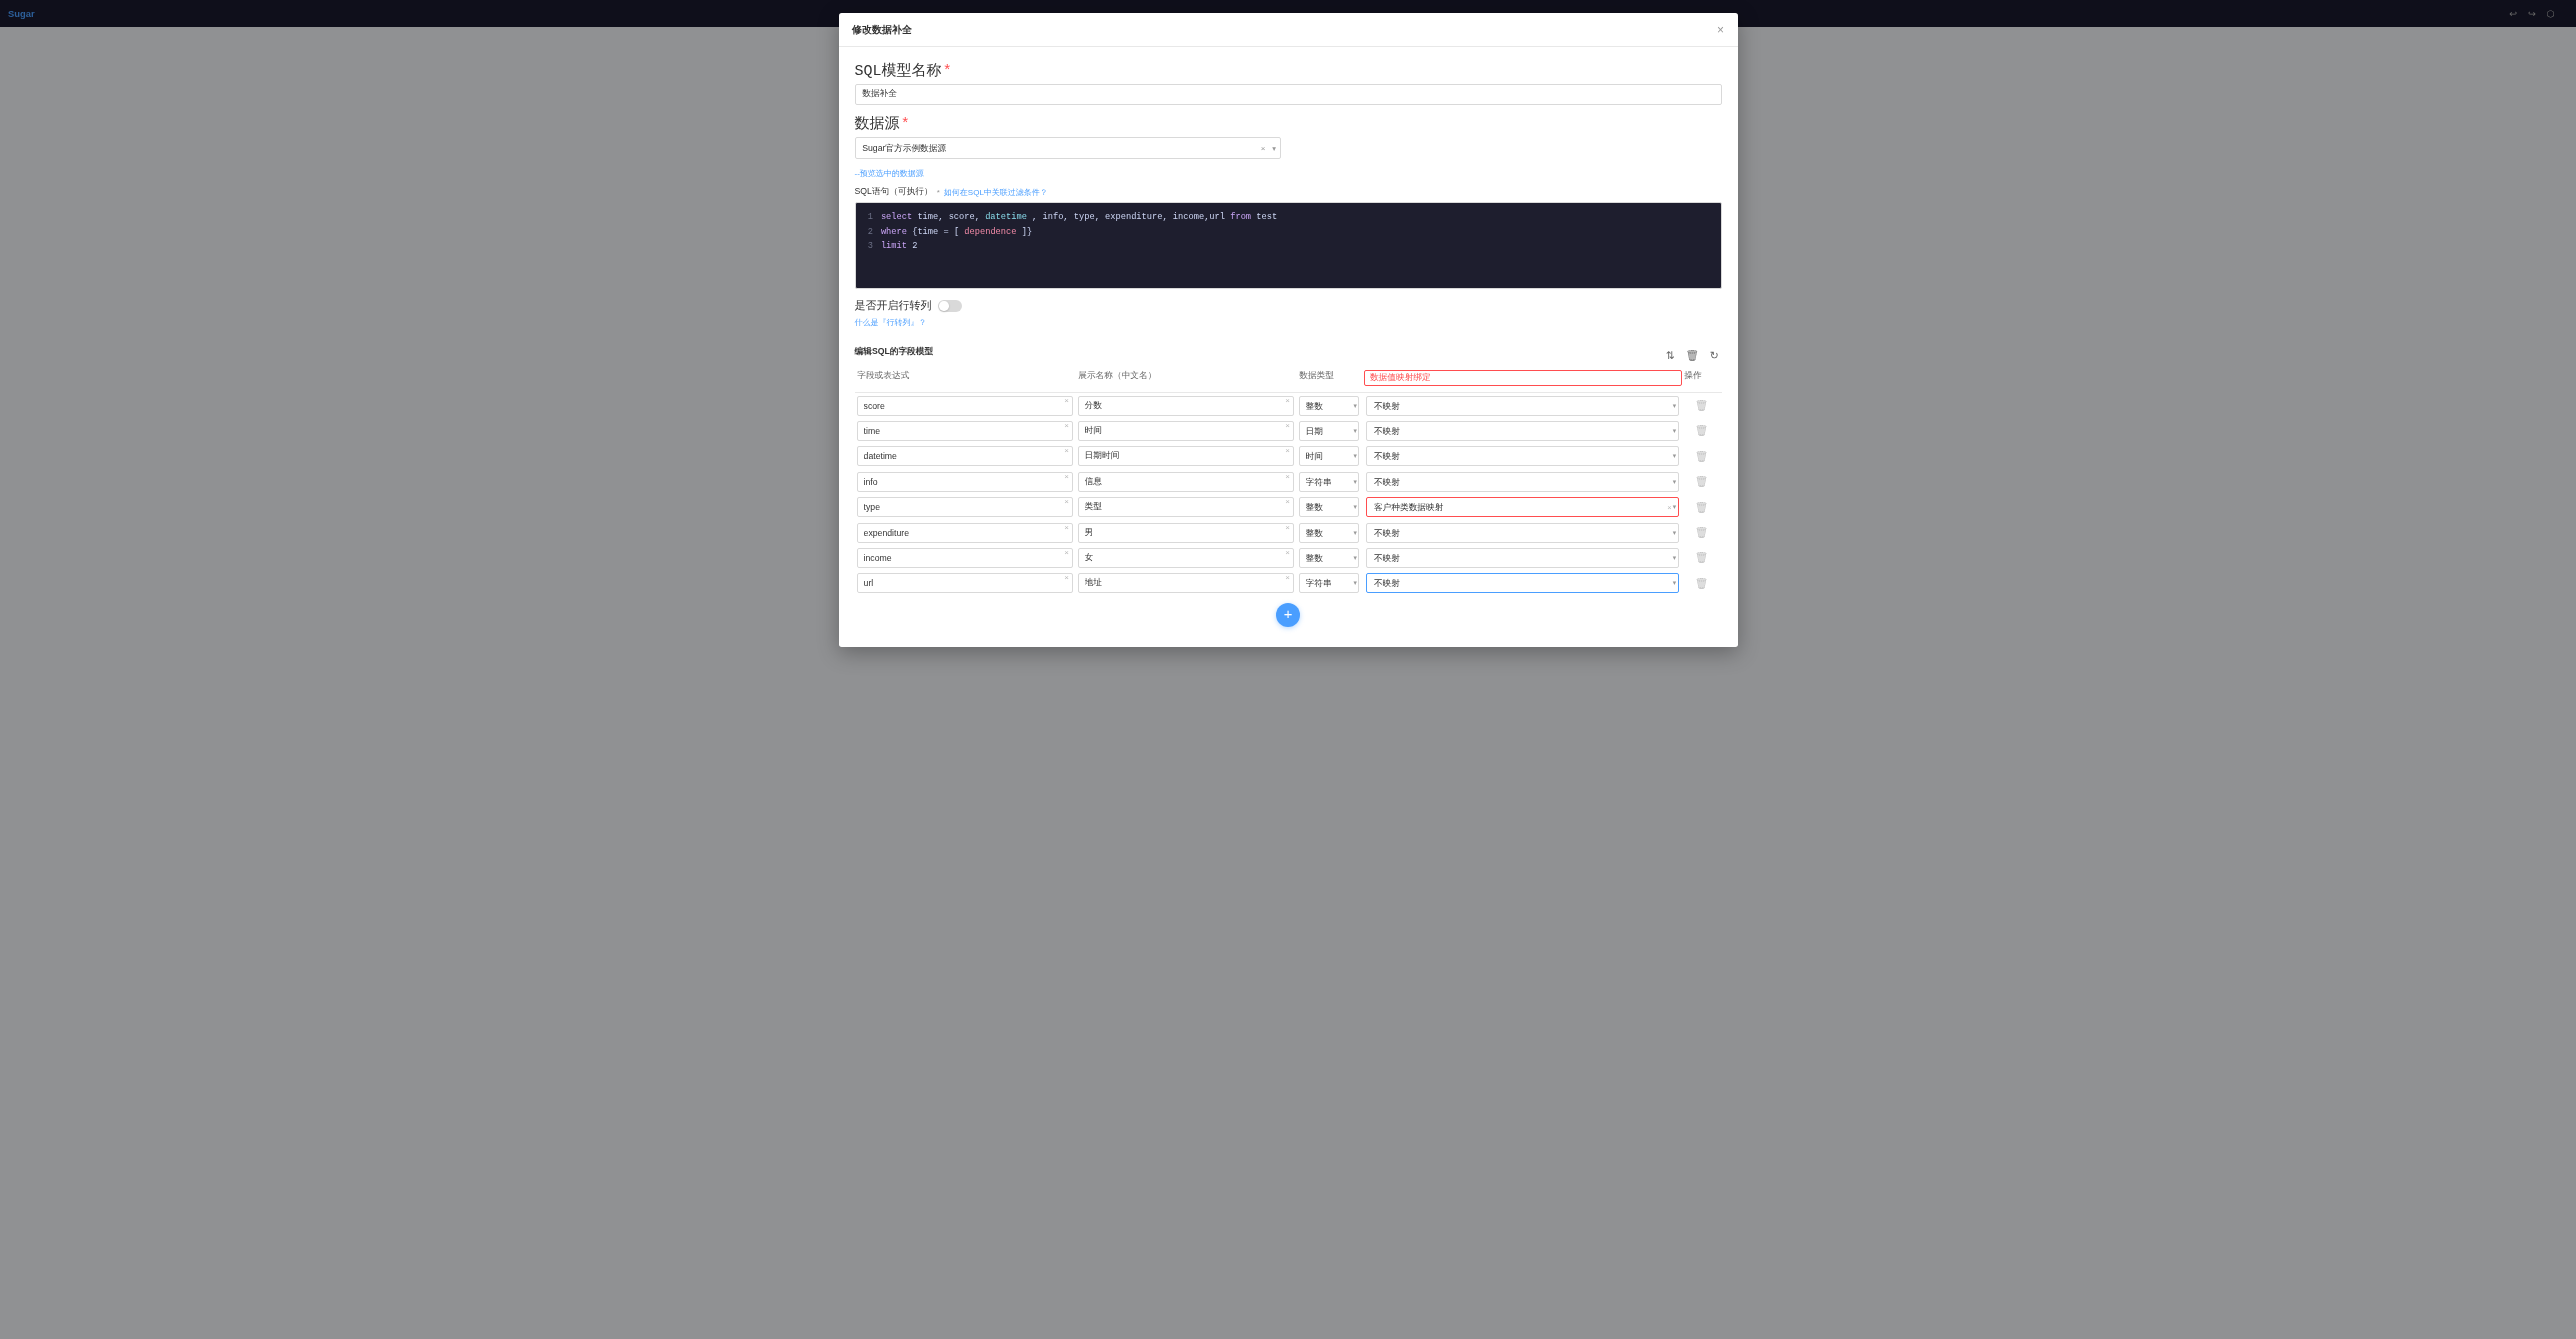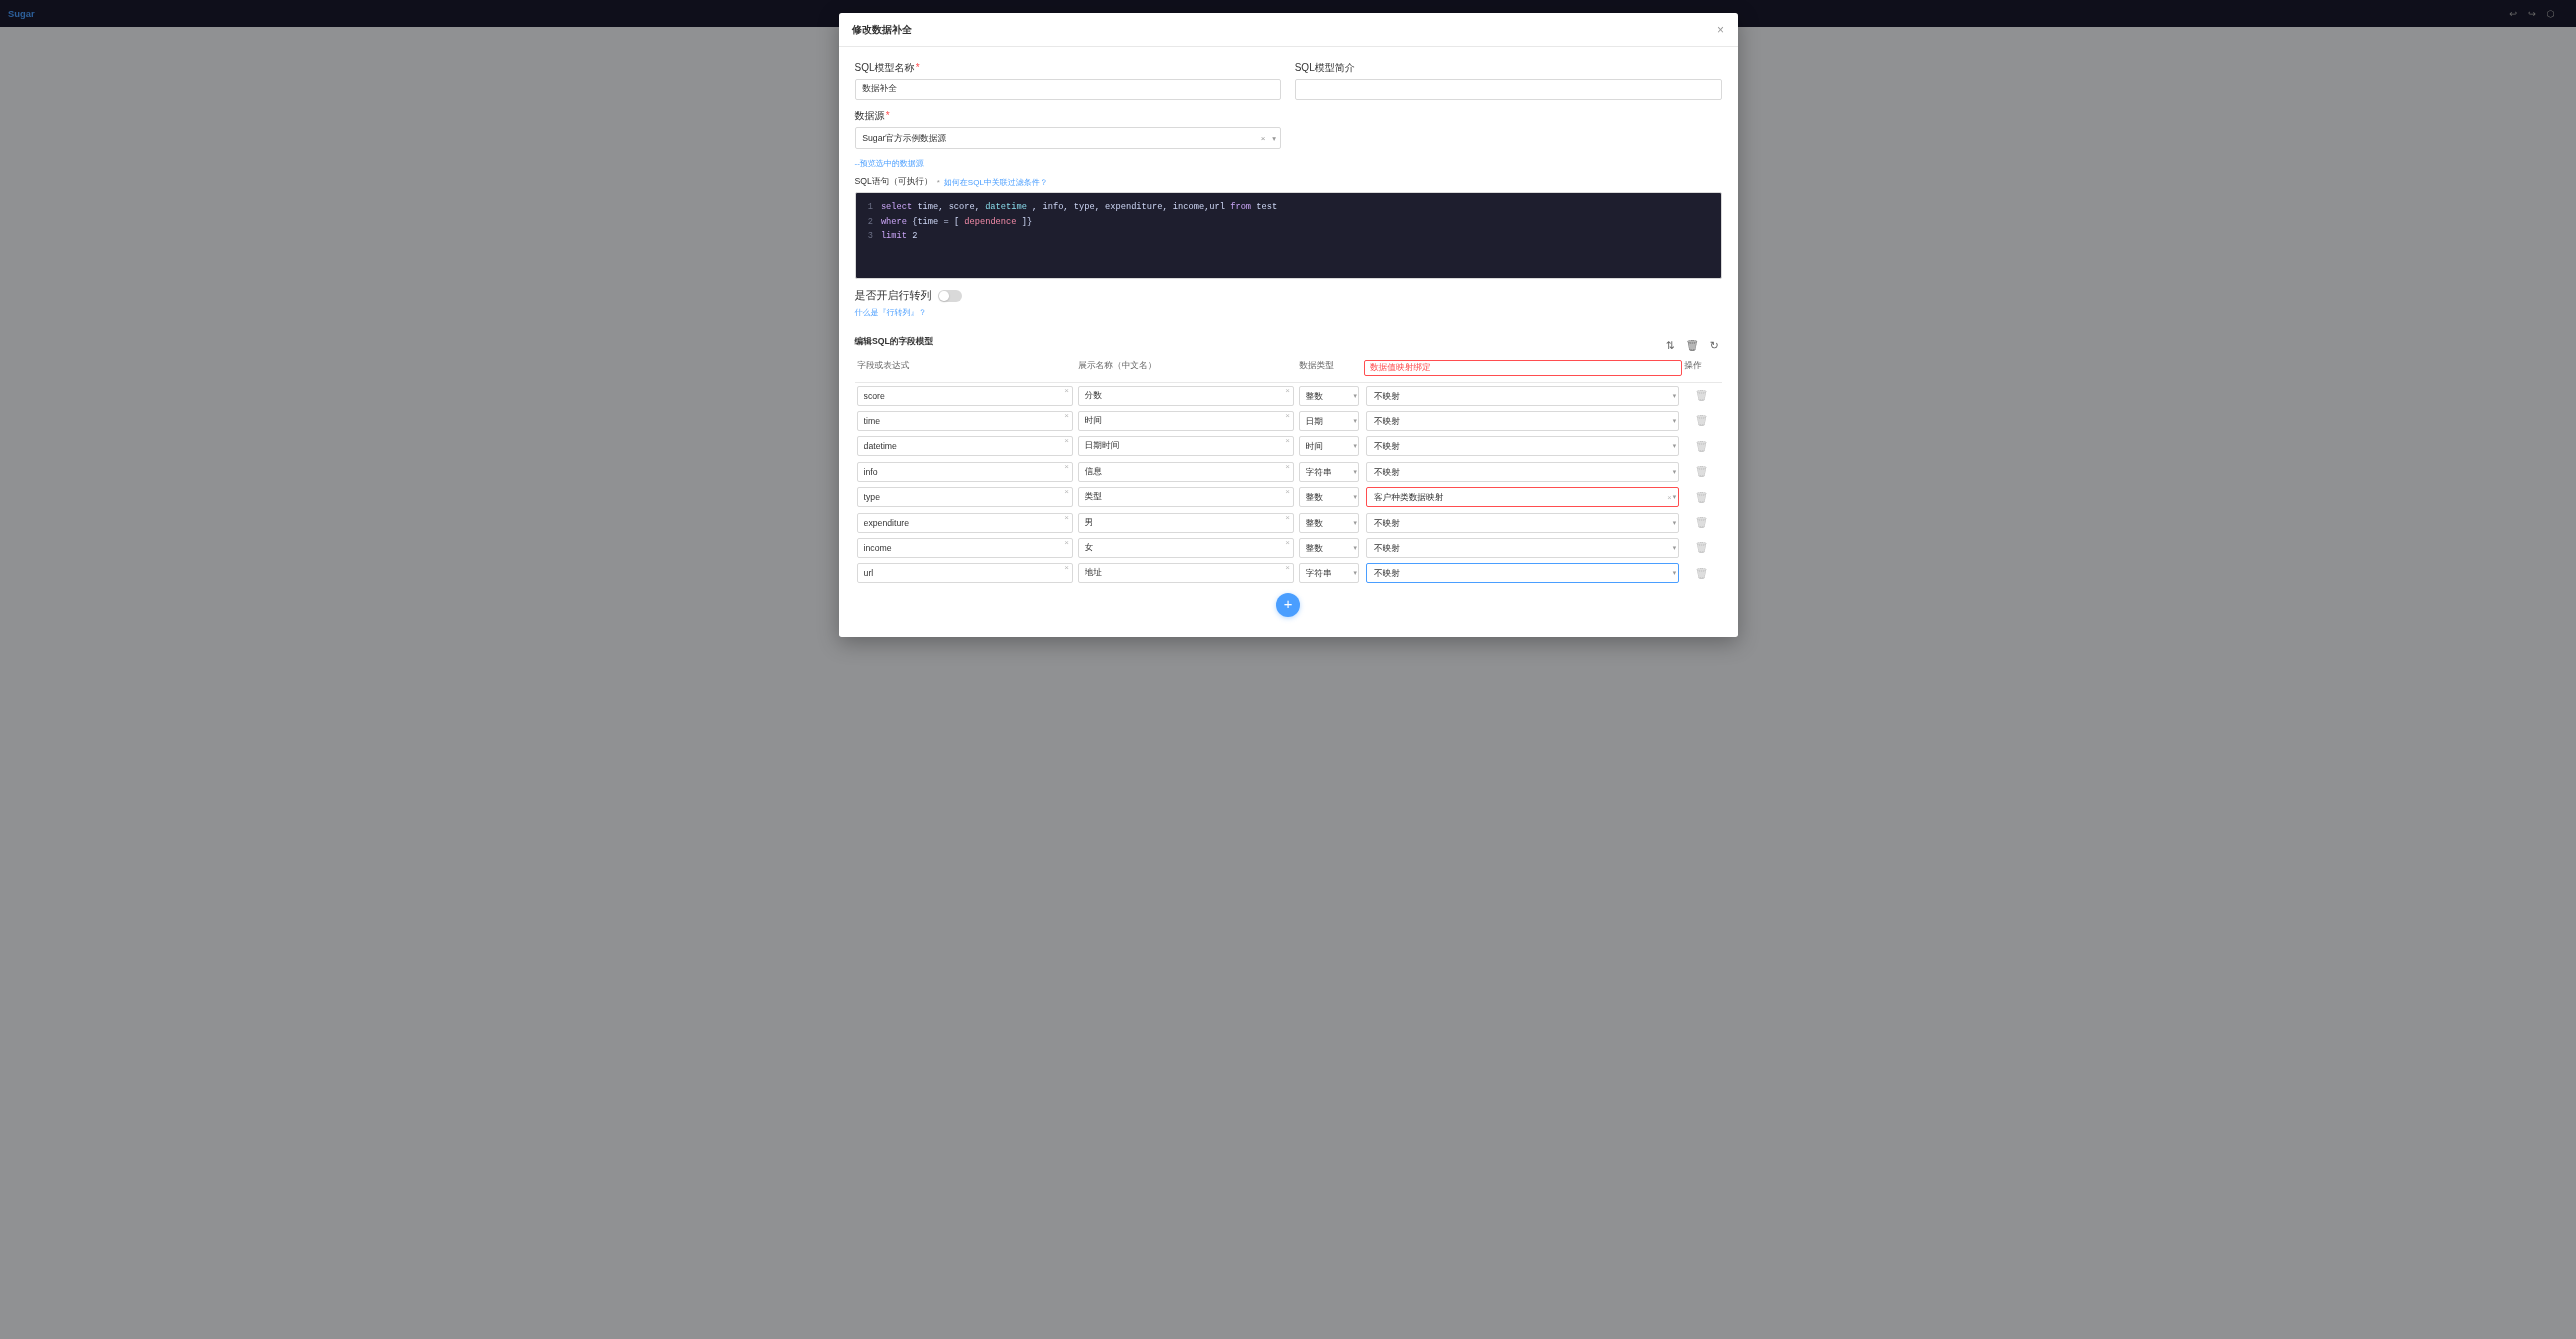--- a/index.html
+++ b/index.html
@@ -100,24 +100,25 @@
     
     .form-row {
       display: flex;
       gap: 13.4px;
       margin-bottom: 9.4px;
     }
     .form-group {
       flex: 1;
     }
     .form-label {
-      font-size: 10px;
+      font-size: 15px;
       color: #333;
       margin-bottom: 4px;
       display: block;
+      font-family: Liberation Mono, monospace;
     }
     .form-label .required {
       color: #ff4d4f;
       margin-left: 1.3px;
     }
     .form-input {
       width: 100%;
       height: 21.5px;
       border: 0.7px solid #d9d9d9;
       border-radius: 2px;
@@ -454,24 +455,20 @@
 
     <div class="modal-body">
 
       
       <div class="form-row">
         <div class="form-group">
           <label class="form-label">
             <span>SQL模型名称</span><span class="required">*</span>
           </label>
           <input class="form-input" type="text" value="数据补全" style="">
-        </div>
-        <div class="form-group">
-          <label class="form-label">SQL模型简介</label>
-          <input class="form-input" type="text" style="">
         </div>
       </div>
 
       
       <div class="form-row">
         <div class="form-group">
           <label class="form-label">
             <span>数据源</span><span class="required">*</span>
           </label>
           <div class="form-select-wrap">

